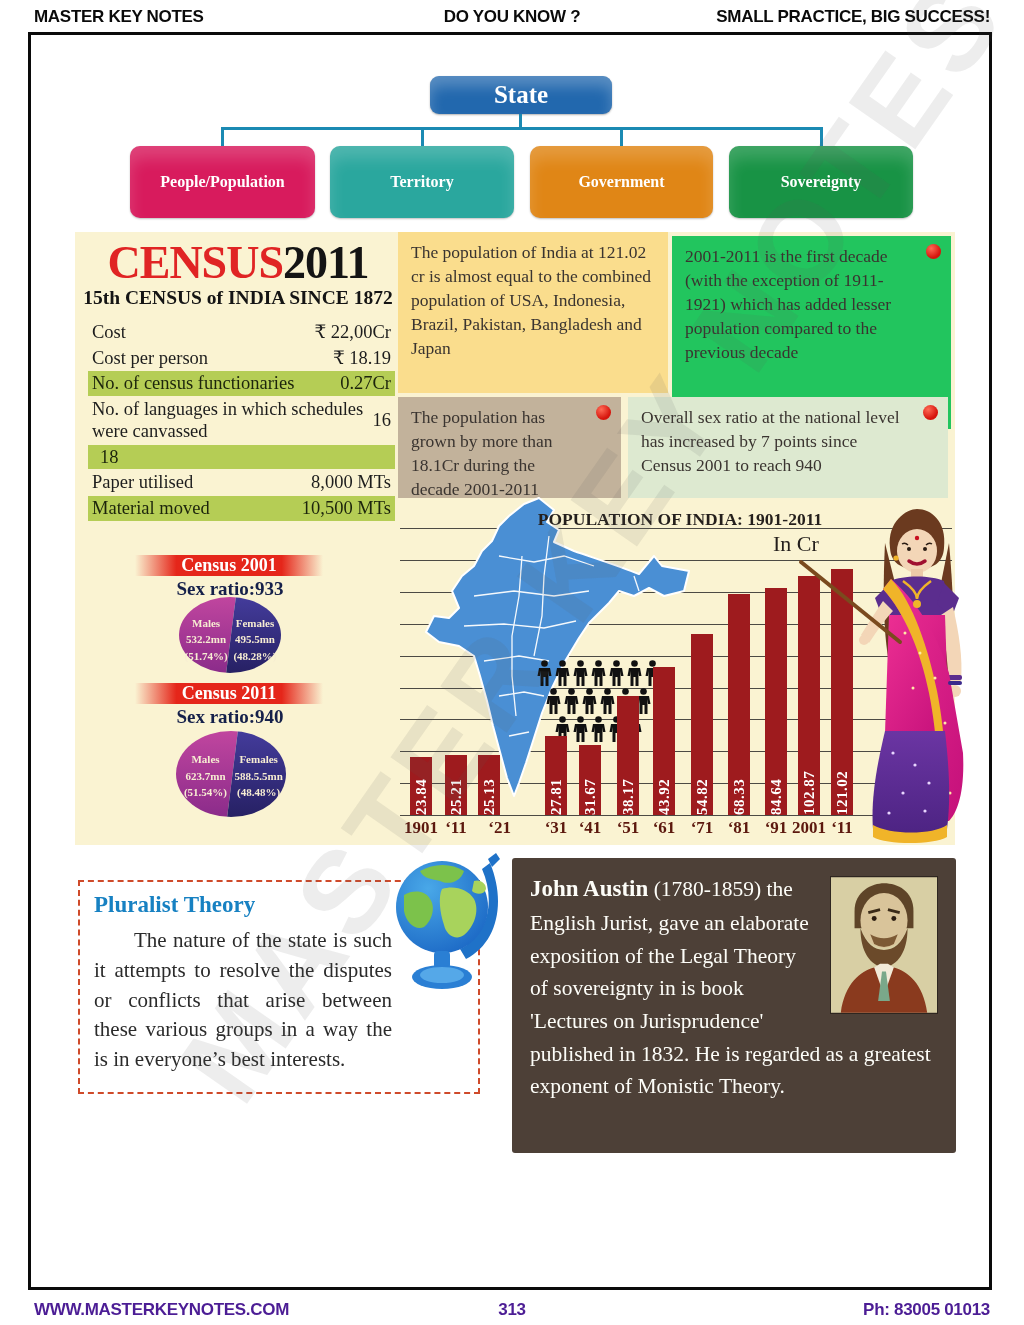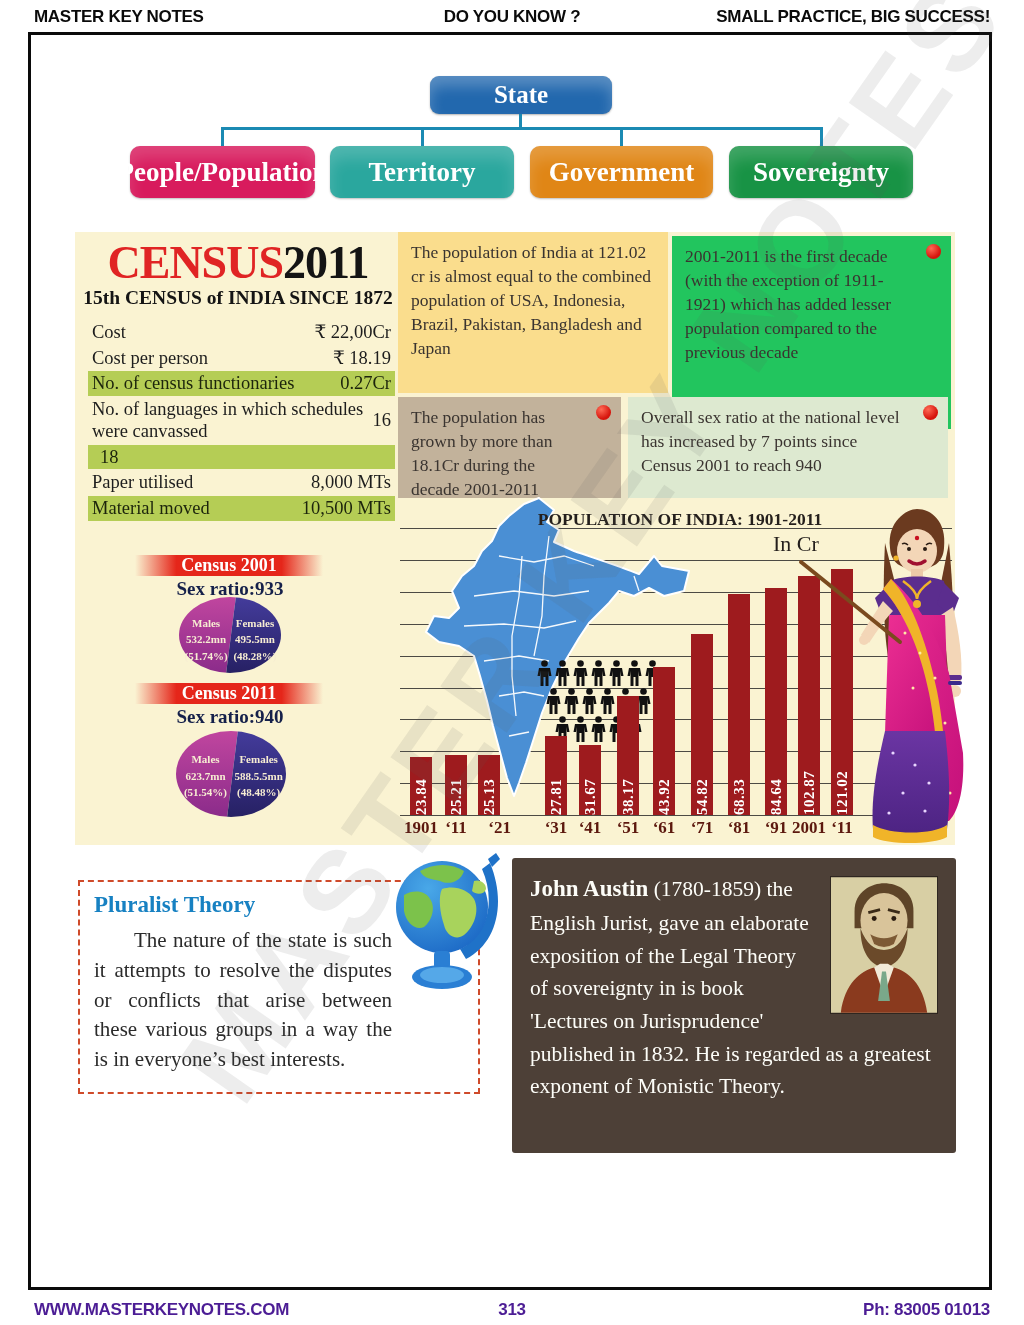--- a/index.html
+++ b/index.html
@@ -29,22 +29,22 @@
   }
   
   .fc-root {
     position:absolute; left:430px; top:76px; width:182px; height:38px;
     border-radius:9px; color:#fff; font-weight:700; font-size:25px;
     display:flex; align-items:center; justify-content:center;
     box-shadow:inset 0 10px 14px rgba(255,255,255,.25), 0 1px 2px rgba(0,0,0,.3);
   }
   .fc-line { position:absolute; background:#1b8ab3; }
   .fc-box {
-    position:absolute; top:146px; height:52px; border-radius:10px; color:#fff;
-    font-weight:700; font-size:27px; display:flex; align-items:center; justify-content:center;
+    position:absolute; top:146px; height:72px; border-radius:10px; color:#fff;
+    font-weight:700; font-size:16px; display:flex; align-items:center; justify-content:center;
     box-shadow:inset 0 12px 16px rgba(255,255,255,.18), 0 1px 2px rgba(0,0,0,.25);
   }
   
   #panel { position:absolute; left:75px; top:232px; width:880px; height:613px; background:#faf3d2; }
   #watermark {
     position:absolute; left:-30px; top:560px; width:1120px; text-align:center;
     font-family:"Liberation Sans",sans-serif; font-weight:700; font-size:118px;
     letter-spacing:8px; color:rgba(90,90,90,0.11); transform:rotate(-55deg);
     pointer-events:none; z-index:5; white-space:nowrap;
   }

